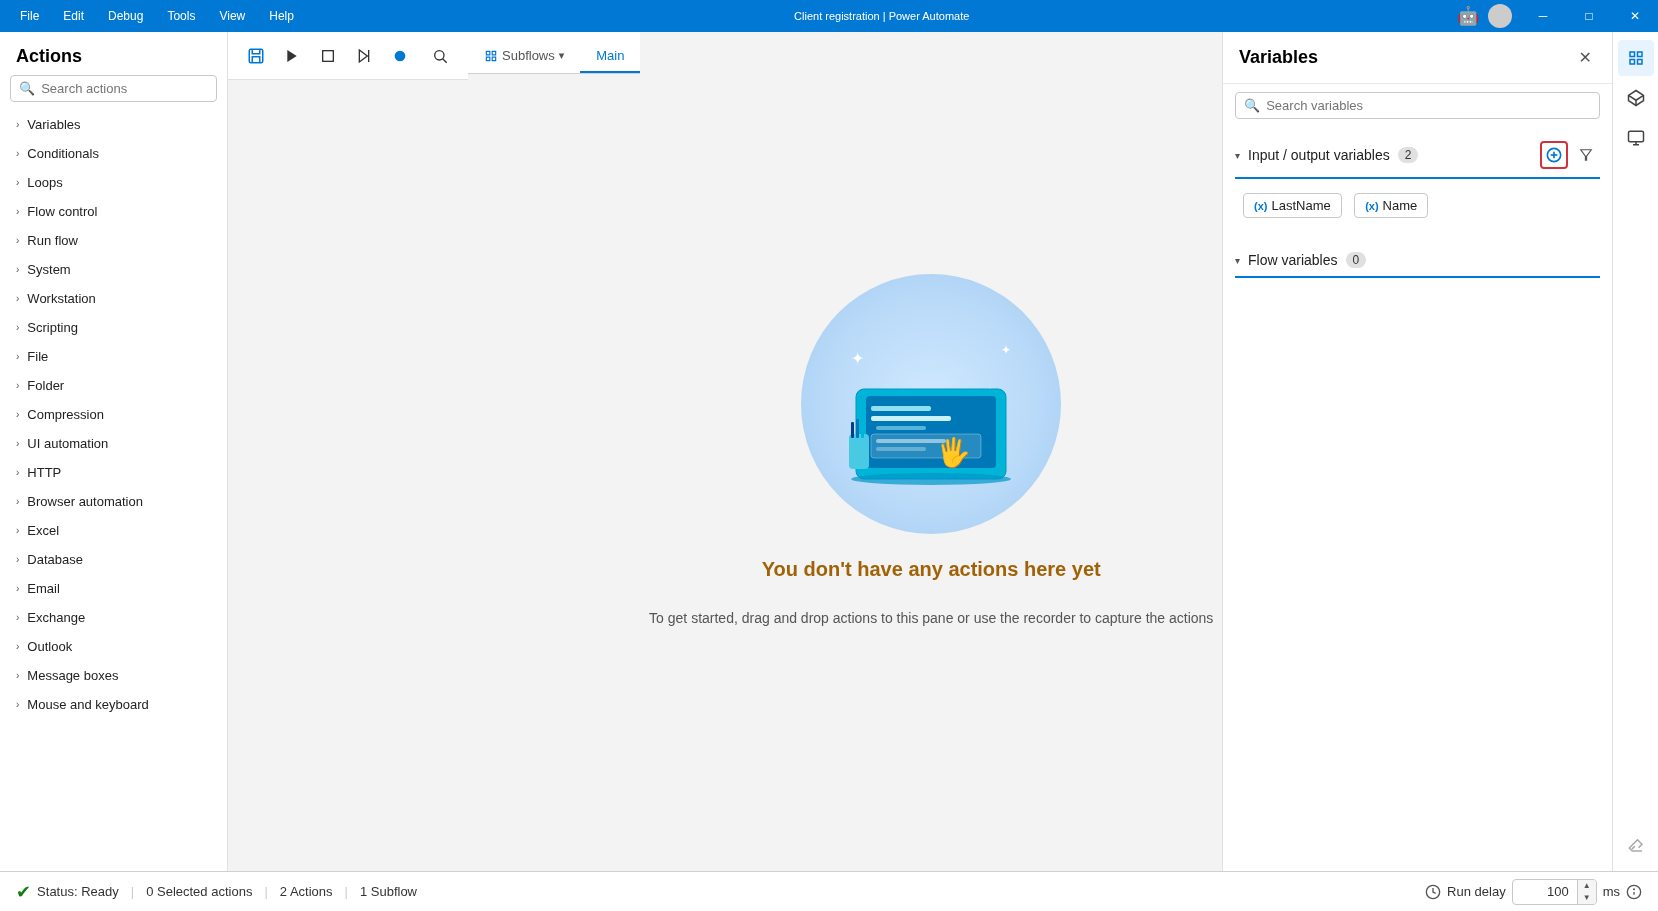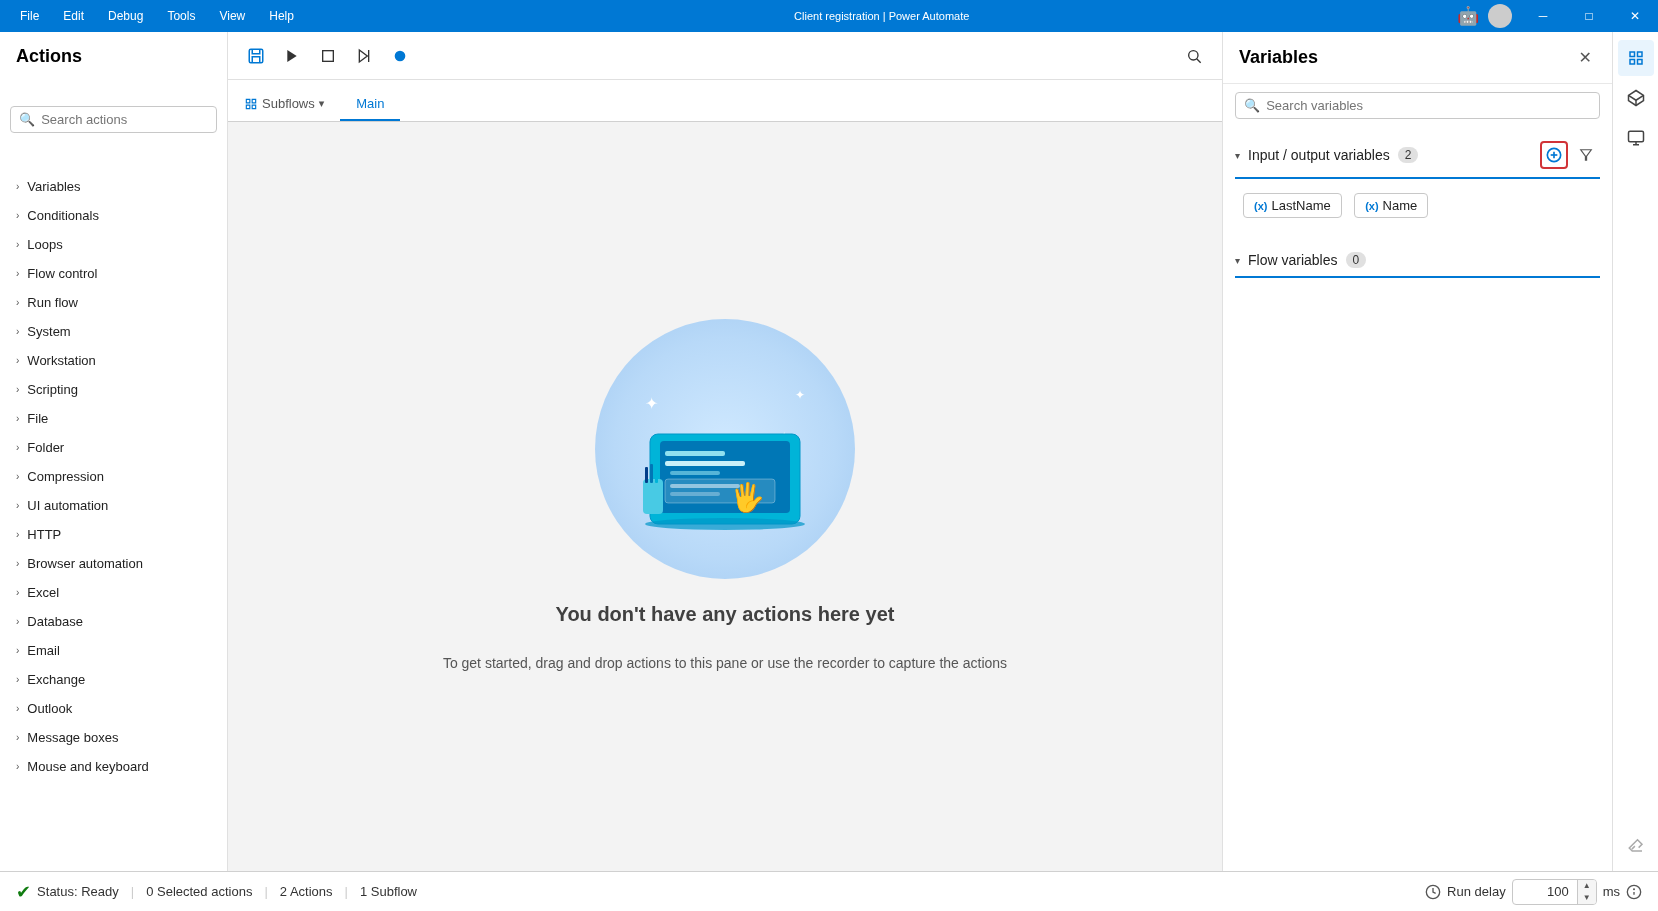--- a/index.html
+++ b/index.html
@@ -53,21 +53,20 @@
     }
 
     
     .actions-panel {
       width: 228px;
       background: #fff;
       border-right: 1px solid #e0e0e0;
       display: flex;
       flex-direction: column;
       overflow: hidden;
-      gap: 31px;
     }
     .actions-panel-title {
       padding: 14px 16px 8px;
       font-size: 18px;
       font-weight: 600;
       color: #000;
     }
     .actions-search {
       margin: 0 10px 8px;
       display: flex;
@@ -112,21 +111,21 @@
       cursor: pointer; border-radius: 4px; color: #333; font-size: 16px;
       background: transparent; border: none;
     }
     .toolbar-btn.active { color: #0078d4; }
     .toolbar-spacer { flex: 1; }
 
     
     .workspace {
       flex: 1;
       display: flex;
-      flex-direction: column;
+      flex-direction: row;
       background: #f3f3f3;
     }
 
     
     .tabs-bar {
       display: flex;
       align-items: flex-end;
       background: #fff;
       border-bottom: 1px solid #d0d0d0;
       padding-left: 0;
@@ -149,21 +148,21 @@
       align-items: center;
       justify-content: center;
       background: #f3f3f3;
     }
     .canvas-illustration {
       margin-bottom: 24px;
     }
     .canvas-title {
       font-size: 20px;
       font-weight: 600;
-      color: #404040;
+      color: #a16207;
       margin-bottom: 27px;
     }
     .canvas-subtitle {
       font-size: 14px;
       color: #555;
       text-align: center;
       line-height: 1.5;
     }
 
     

